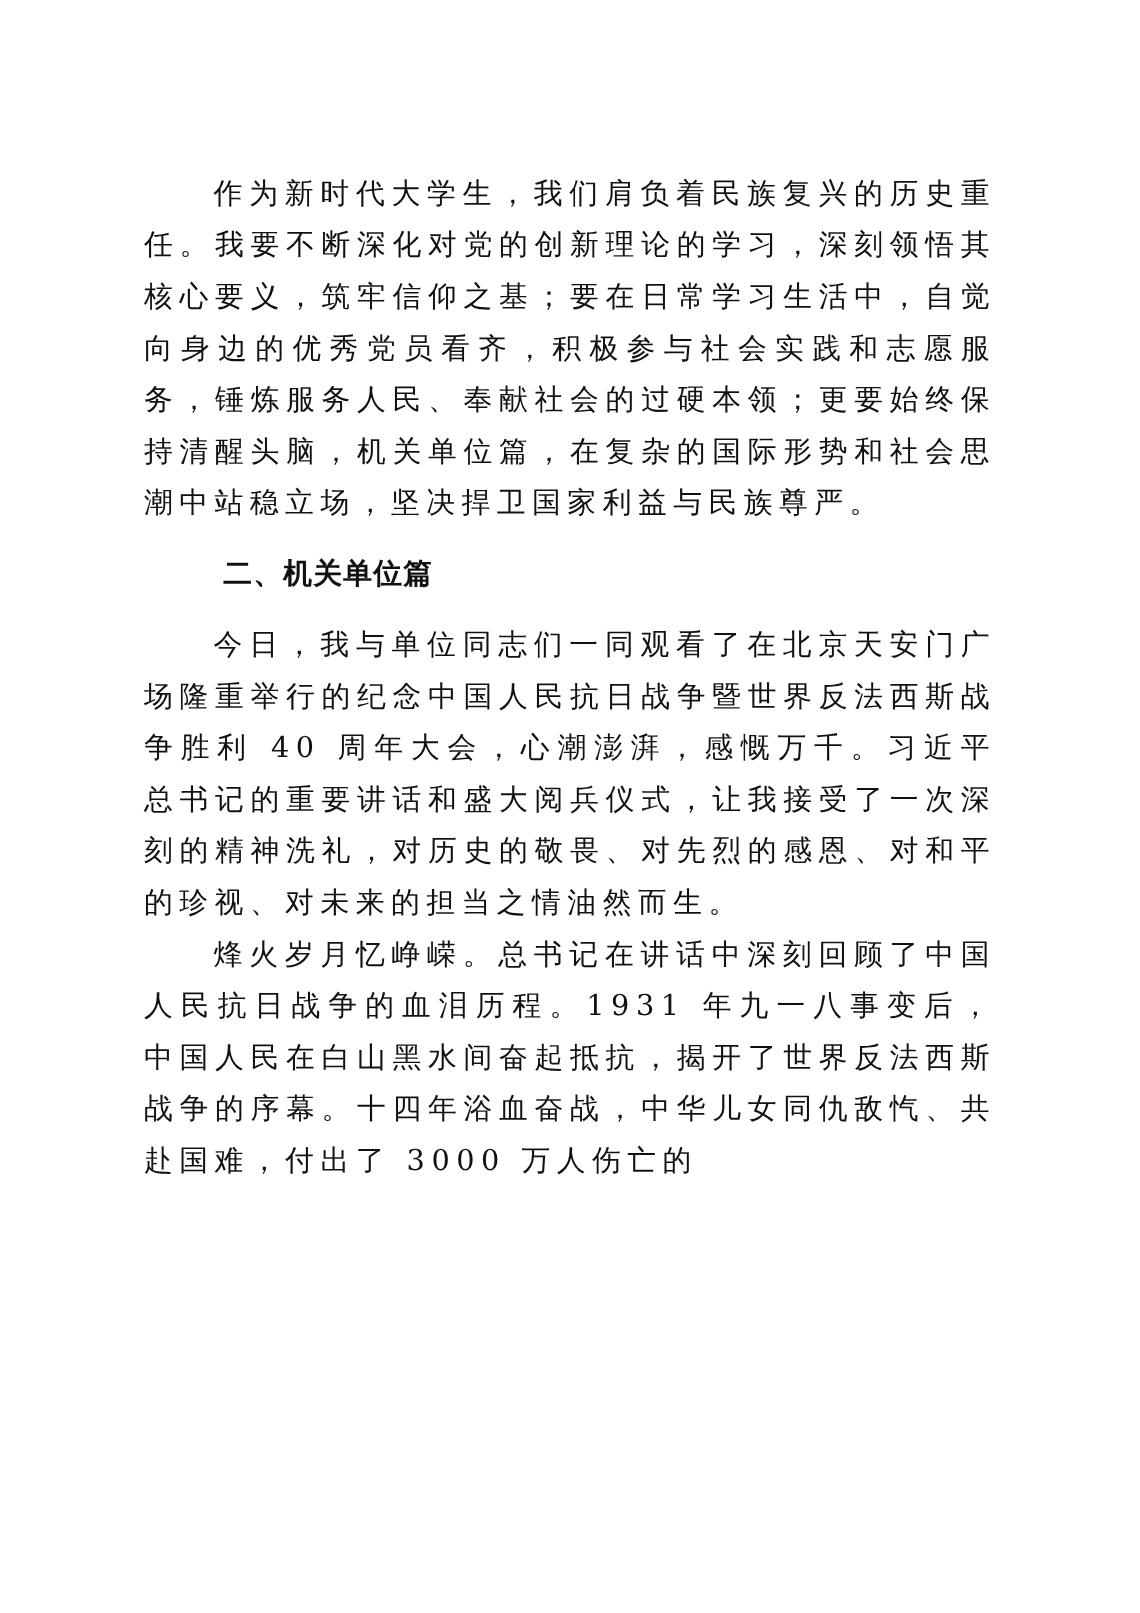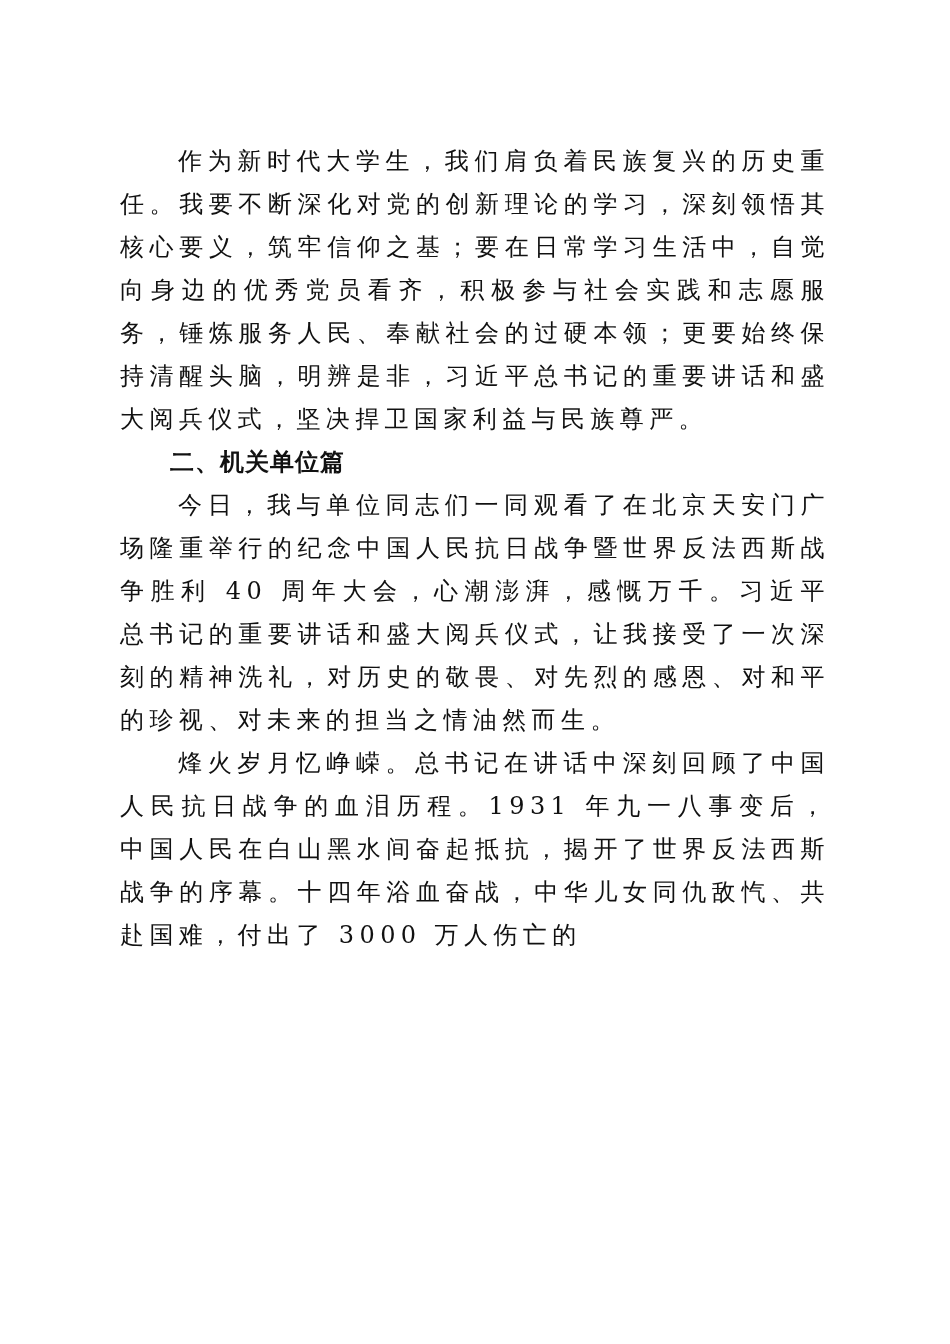--- a/index.html
+++ b/index.html
@@ -25,30 +25,30 @@
       margin: 0;
       font-size: 24px;
       line-height: 43px;
       letter-spacing: 5.4px;
       text-indent: 58px;
       text-align: justify;
       text-align-last: left;
       font-weight: normal;
     }
     .heading {
-      margin: 0;
+      margin: 16px;
       font-family: "DejaVu Sans", "Liberation Sans", sans-serif;
       font-size: 24px;
       line-height: 43px;
       font-weight: bold;
       letter-spacing: 1px;
       text-indent: 50px;
     }
   </style>
 </head>
 <body>
 
 <div class="page">
-  <p class="para">作为新时代大学生，我们肩负着民族复兴的历史重任。我要不断深化对党的创新理论的学习，深刻领悟其核心要义，筑牢信仰之基；要在日常学习生活中，自觉向身边的优秀党员看齐，积极参与社会实践和志愿服务，锤炼服务人民、奉献社会的过硬本领；更要始终保持清醒头脑，明辨是非，习近平总书记的重要讲话和盛大阅兵仪式，坚决捍卫国家利益与民族尊严。</p>
+  <p class="para">作为新时代大学生，我们肩负着民族复兴的历史重任。我要不断深化对党的创新理论的学习，深刻领悟其核心要义，筑牢信仰之基；要在日常学习生活中，自觉向身边的优秀党员看齐，积极参与社会实践和志愿服务，锤炼服务人民、奉献社会的过硬本领；更要始终保持清醒头脑，机关单位篇，在复杂的国际形势和社会思潮中站稳立场，坚决捍卫国家利益与民族尊严。</p>
   <h2 class="heading">二、机关单位篇</h2>
   <p class="para">今日，我与单位同志们一同观看了在北京天安门广场隆重举行的纪念中国人民抗日战争暨世界反法西斯战争胜利 40 周年大会，心潮澎湃，感慨万千。习近平总书记的重要讲话和盛大阅兵仪式，让我接受了一次深刻的精神洗礼，对历史的敬畏、对先烈的感恩、对和平的珍视、对未来的担当之情油然而生。</p>
   <p class="para">烽火岁月忆峥嵘。总书记在讲话中深刻回顾了中国人民抗日战争的血泪历程。1931 年九一八事变后，中国人民在白山黑水间奋起抵抗，揭开了世界反法西斯战争的序幕。十四年浴血奋战，中华儿女同仇敌忾、共赴国难，付出了 3000 万人伤亡的</p>
 </div>
 
 </body></html>

